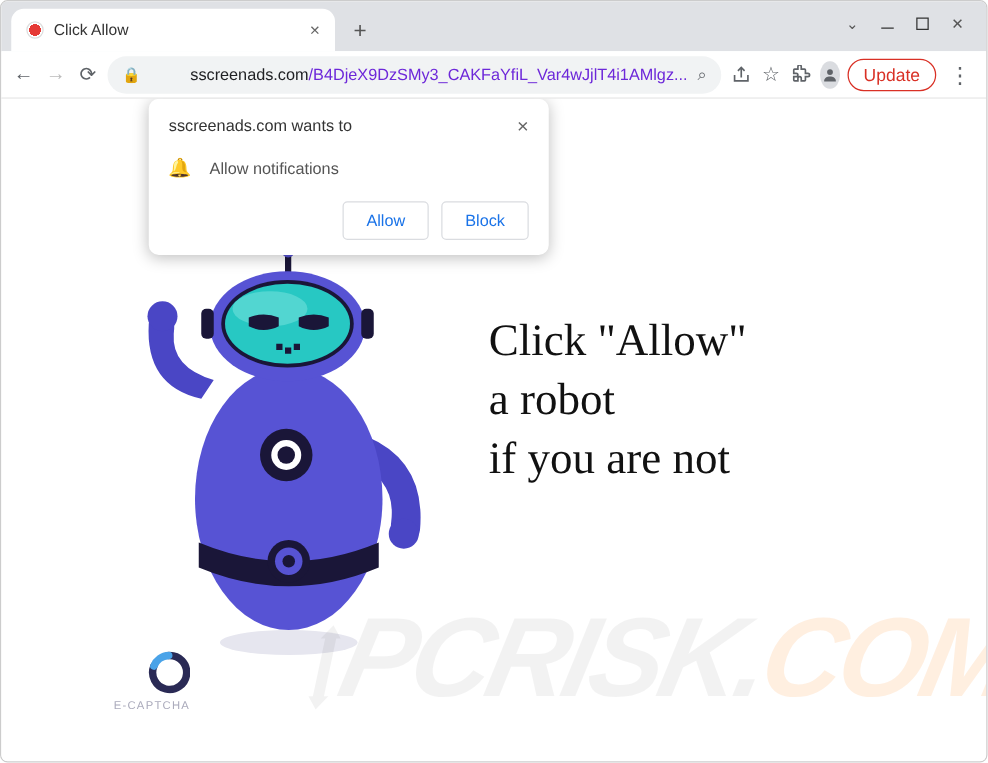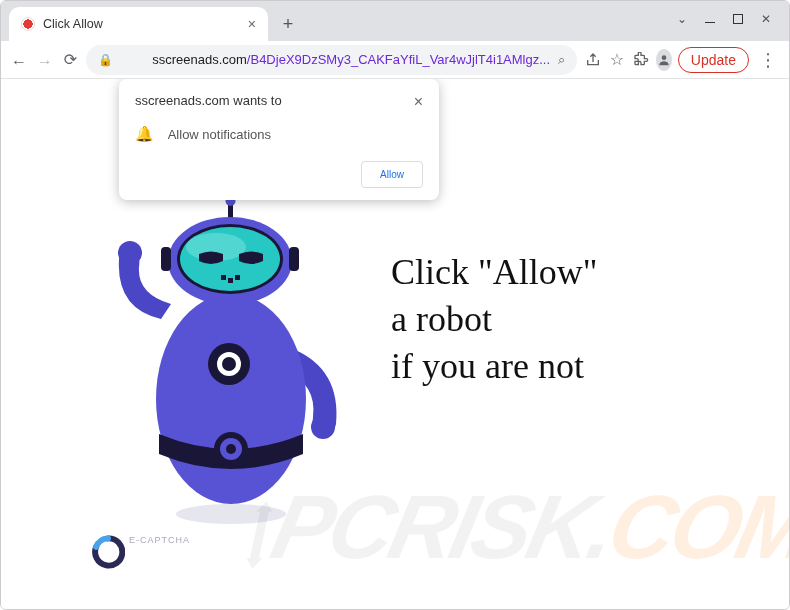--- a/index.html
+++ b/index.html
@@ -163,21 +163,21 @@
       display: flex;
       justify-content: flex-end;
       gap: 10px;
     }
     .perm-btn {
       border: 1px solid #dadce0;
       color: #1a73e8;
       background: #fff;
       border-radius: 4px;
       padding: 7px 18px;
-      font-size: 10px;
+      font-size: 13px;
       cursor: pointer;
     }
     
     .robot-wrap {
       position: absolute;
       top: 120px;
       left: 100px;
     }
     .robot-svg { width: 260px; height: 330px; }
     
@@ -189,22 +189,22 @@
       font-size: 36px;
       line-height: 1.3;
       color: #111;
     }
     
     .captcha-badge {
       position: absolute;
       left: 90px;
       bottom: 40px;
       display: flex;
-      flex-direction: row;
-      align-items: flex-start;
+      flex-direction: column;
+      align-items: flex-end;
       gap: 4px;
     }
     .captcha-label {
       font-size: 9px;
       letter-spacing: 1px;
       color: #aab;
     }
     
     .watermark {
       position: absolute;
@@ -279,20 +279,21 @@
     <div class="permission-header">
       <span>sscreenads.com wants to</span>
       <span class="permission-close">×</span>
     </div>
     <div class="permission-row">
       <span class="bell-icon">🔔</span>
       <span>Allow notifications</span>
     </div>
     <div class="permission-actions">
       <button class="perm-btn">Allow</button>
+      <button class="perm-btn">Block</button>
     </div>
   </div>
 
   <div class="robot-wrap">
     <svg class="robot-svg" viewBox="0 0 260 330">
 
       <ellipse cx="130" cy="315" rx="55" ry="10" fill="#e6e6ef"></ellipse>
 
       <path d="M60 120 Q15 110 18 60 Q20 48 32 50 Q40 52 38 68 Q36 95 70 105 Z" fill="#4a46c5"></path>
       <circle cx="29" cy="54" r="12" fill="#4a46c5"></circle>

